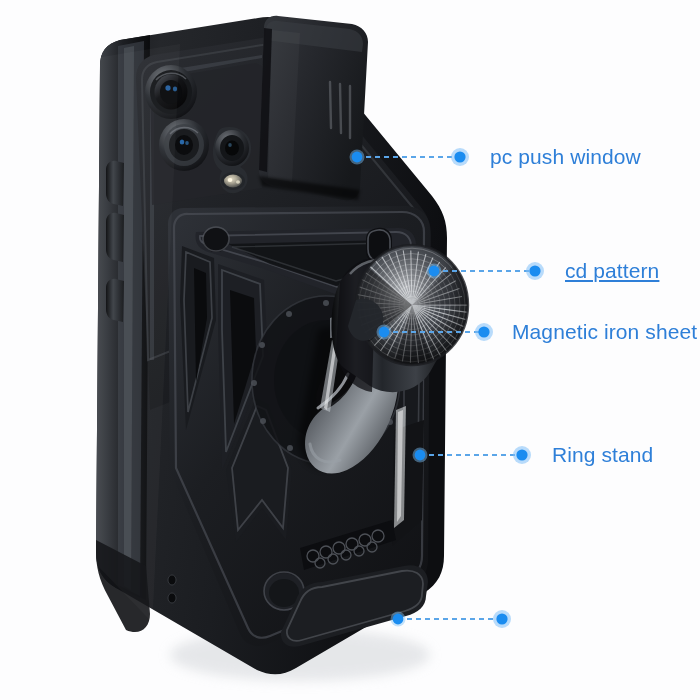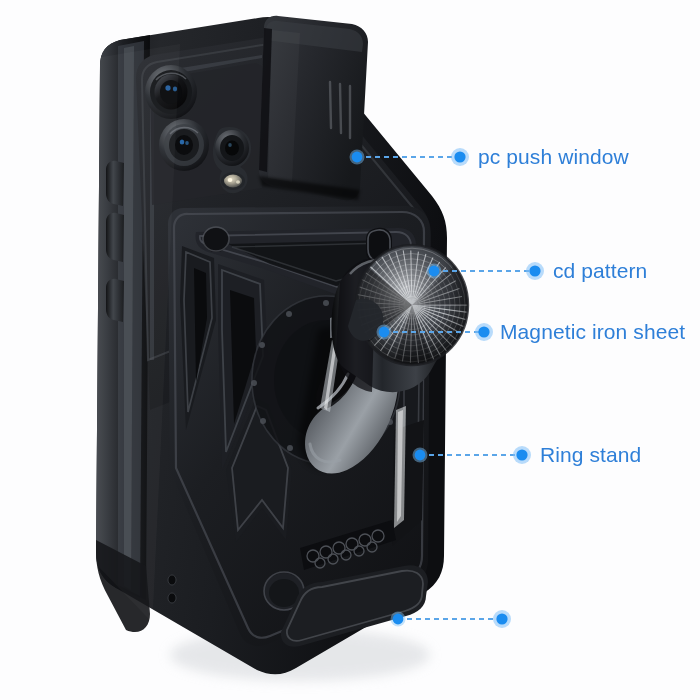--- a/index.html
+++ b/index.html
@@ -10,21 +10,21 @@
     font-family:"Liberation Sans","DejaVu Sans",sans-serif;
     overflow:hidden;
     position:relative;
   }
   #stage{
     position:absolute;inset:0;
     width:700px;height:700px;
     background:#fdfdfe;
   }
   svg.layer{position:absolute;top:0;left:0;width:700px;height:700px;}
-  .labels{position:absolute;top:0;left:0;width:620px;height:700px;pointer-events:none;}
+  .labels{position:absolute;top:0;left:12px;width:620px;height:700px;pointer-events:none;}
   .label-text{
     position:absolute;
     color:#2e7fd8;
     font-size:21px;
     line-height:21px;
     letter-spacing:.1px;
     white-space:nowrap;
     font-family:"Liberation Sans","DejaVu Sans",sans-serif;
     pointer-events:auto;
   }
@@ -476,18 +476,18 @@
         <line x1="398" y1="619" x2="502" y2="619" stroke="#5aa5e8" stroke-width="1.8" stroke-dasharray="5 4"></line>
         <circle cx="398" cy="619" r="7.5" fill="#7fc0f7" opacity="0.45"></circle>
         <circle cx="398" cy="619" r="5.4" fill="#1a8cf0"></circle>
         <circle cx="502" cy="619" r="9" fill="#7fc0f7" opacity="0.55"></circle>
         <circle cx="502" cy="619" r="5.6" fill="#1a8cf0"></circle>
       </g>
   </svg>
 
   <div class="labels">
     <span class="label-text" style="left:478px;top:146px;">pc push window</span>
-    <span class="label-text" style="left:553px;top:260px;">cd pattern</span>
+    <span class="label-text" style="left:553px;top:260px;text-decoration:underline;">cd pattern</span>
     <span class="label-text" style="left:500px;top:321px;">Magnetic iron sheet</span>
     <span class="label-text" style="left:540px;top:444px;">Ring stand</span>
   </div>
 
 </div>
 
 </body></html>

